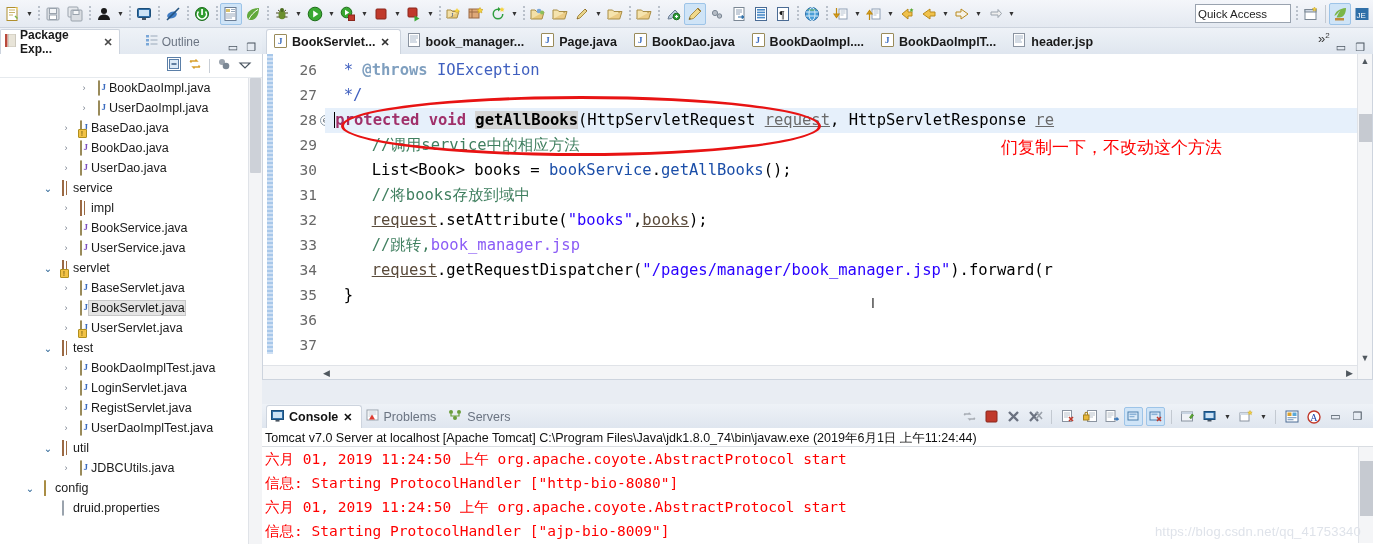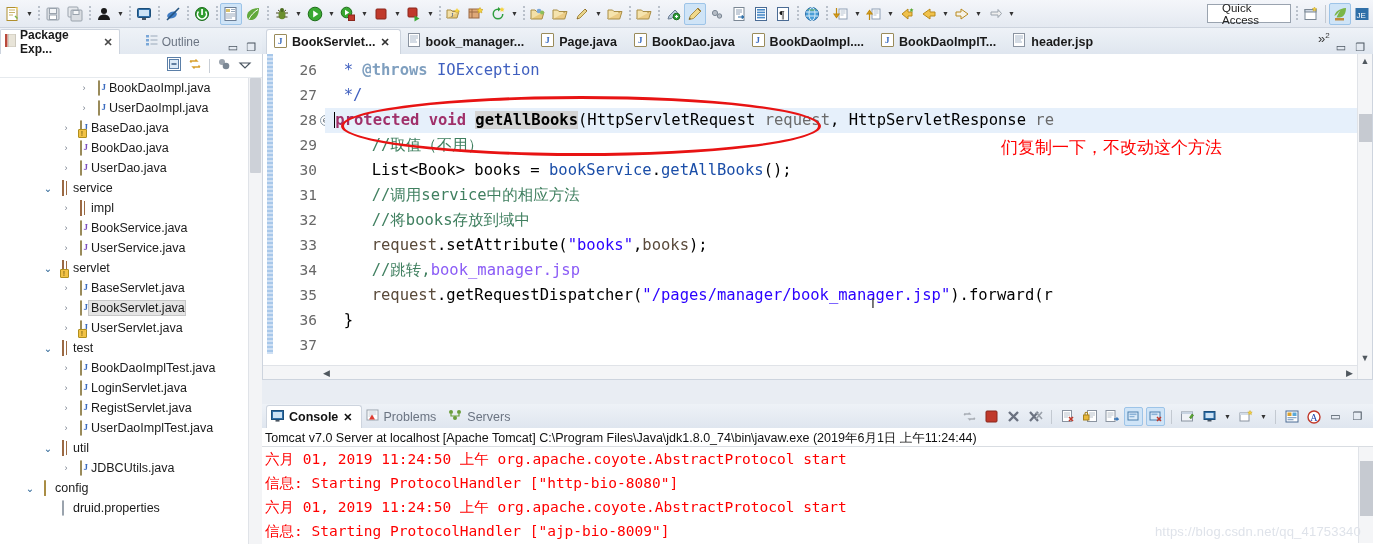--- a/index.html
+++ b/index.html
@@ -25,22 +25,22 @@
   }
   .tb-btn.sel { background: #cfe4f7; border: 1px solid #9dc4e8; }
   .tb-arrow { width: 11px; height: 22px; display:flex; align-items:center; justify-content:center;
     font-size: 7px; color:#333; }
   .tb-sep { width: 7px; height: 18px; display:flex; align-items:center; justify-content:center; }
   .tb-sep::before { content:""; display:block; width:2px; height:16px;
     background: repeating-linear-gradient(#b9c0ca 0 2px, transparent 2px 4px); }
   .quick-access {
     margin-left: auto; margin-right: 2px;
     border: 1px solid #9aa3af; background: #fff;
-    height: 19px; width: 84px; font-size: 11.5px; color: #222;
-    display: flex; align-items: center; padding-left: 14px;
+    height: 19px; width: 96px; font-size: 11.5px; color: #222;
+    display: flex; align-items: center; padding-left: 2px;
   }
 
   
   .left-pane {
     position: absolute; left: 0; top: 28px; width: 262px; height: 516px;
     background: #fbfcfd;
   }
   .view-tabs {
     height: 26px; display:flex; align-items:flex-end; position: relative;
     background: linear-gradient(#eef2f7,#e3e9f1);
@@ -125,21 +125,21 @@
   .ed-code { position:absolute; left:62px; top:4px; right:15px; bottom:15px;
     font-family:"DejaVu Sans Mono", monospace; font-size:15.5px; overflow:hidden; }
   .cline { height:25px; line-height:25px; white-space:pre; }
   .cline.hl { background:#e6f0fb; }
   .kw { color:#a0306a; font-weight:bold; }
   .cm { color:#3f7f5f; }
   .str { color:#2a00ff; }
   .mth { color:#1b4ea8; }
   .mth-hl { background:#d4d4d4; color:#000; font-weight:bold; }
   .pln { color:#000; }
-  .fld { color:#5b4e9e; }
+  .fld { color:#5b4e9e;text-decoration:underline; }
   .typ { color:#000; }
   .jdoc { color:#3f5fbf; }
   .jdoc-tag { color:#7f9fbf; font-weight:bold; }
   .cursor { display:inline-block; width:1px; height:16px; background:#000; vertical-align:-3px; }
 
   .annot { position:absolute; color:#ff0000; font-size:17px; line-height:30px;
     font-family:"DejaVu Sans", sans-serif; white-space:nowrap; }
   .ellipse { position:absolute; border:3px solid #e81313; border-radius:50%; }
 
   .ed-vscroll { position:absolute; right:0; top:0; width:15px; height:100%;
@@ -774,23 +774,22 @@
             <div class="gline">34</div>
             <div class="gline">35</div>
             <div class="gline">36</div>
             <div class="gline">37</div>
           </div>
       </div>
       <div class="ed-code">
         <div class="cline"><span class="jdoc">  * </span><span class="jdoc-tag">@throws</span><span class="jdoc"> IOException</span></div>
         <div class="cline"><span class="jdoc">  */</span></div>
         <div class="cline hl"><span class="pln"> </span><span class="cursor"></span><span class="kw">protected</span><span class="pln"> </span><span class="kw">void</span><span class="pln"> </span><span class="mth-hl">getAllBooks</span><span class="pln">(</span><span class="typ">HttpServletRequest</span><span class="pln"> </span><span class="fld" style="color:#6a6a6a;">request</span><span class="pln">, </span><span class="typ">HttpServletResponse</span><span class="pln"> </span><span class="fld" style="color:#6a6a6a;">re</span></div>
-        <div class="cline"><span class="cm">     //取值（不用）</span></div>
+        <div class="cline"><span class="cm">     //调用service中的相应方法</span></div>
         <div class="cline"><span class="pln">     List&lt;Book&gt; books = </span><span class="mth">bookService</span><span class="pln">.</span><span class="mth">getAllBooks</span><span class="pln">();</span></div>
-        <div class="cline"><span class="cm">     //调用service中的相应方法</span></div>
         <div class="cline"><span class="cm">     //将books存放到域中</span></div>
         <div class="cline"><span class="pln">     </span><span class="fld" style="color:#5a4a3a;">request</span><span class="pln">.setAttribute(</span><span class="str">"books"</span><span class="pln">,</span><span class="fld" style="color:#5a4a3a;">books</span><span class="pln">);</span></div>
         <div class="cline"><span class="cm">     //跳转,</span><span class="cm" style="color:#8b5cf6;">book_manager.jsp</span></div>
         <div class="cline"><span class="pln">     </span><span class="fld" style="color:#5a4a3a;">request</span><span class="pln">.getRequestDispatcher(</span><span class="str">"/pages/manager/book_manager.jsp"</span><span class="pln">).forward(r</span></div>
         <div class="cline"><span class="pln">  }</span></div>
       </div>
 
       <div class="ellipse" style="left:78px; top:42px; width:480px; height:60px;"></div>
 
       <div class="annot" style="left:738px; top:78px;">

